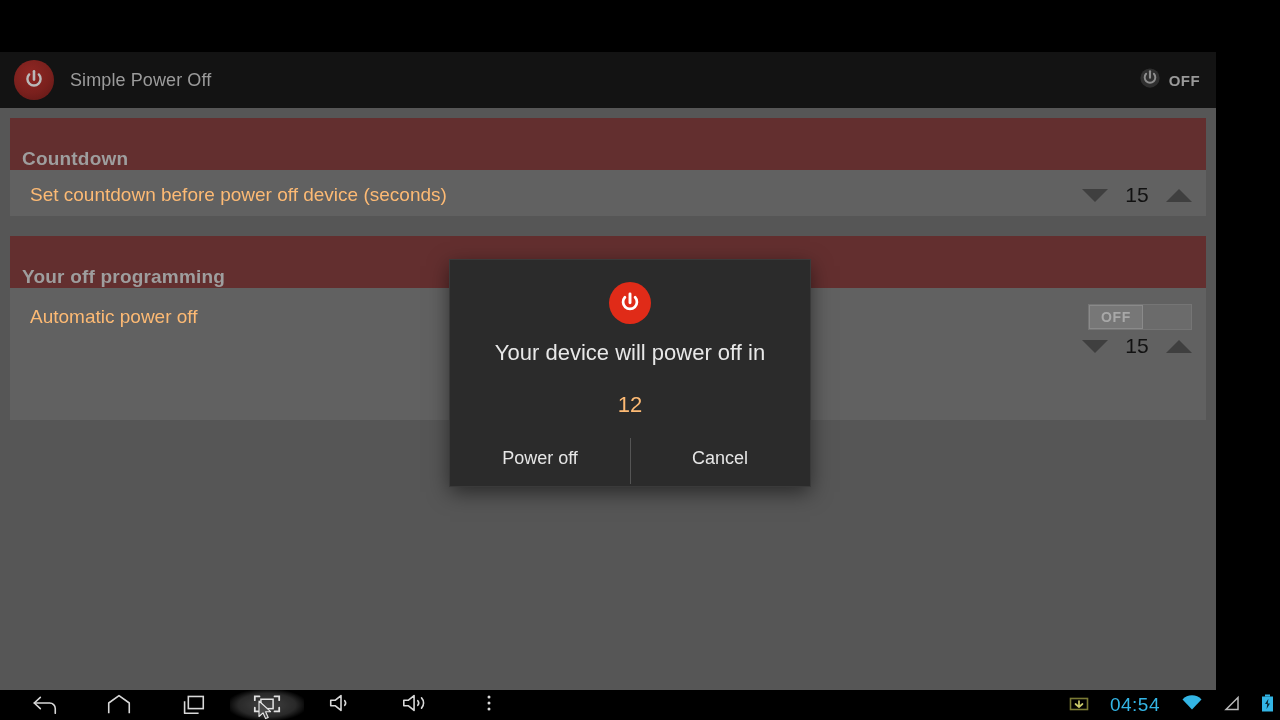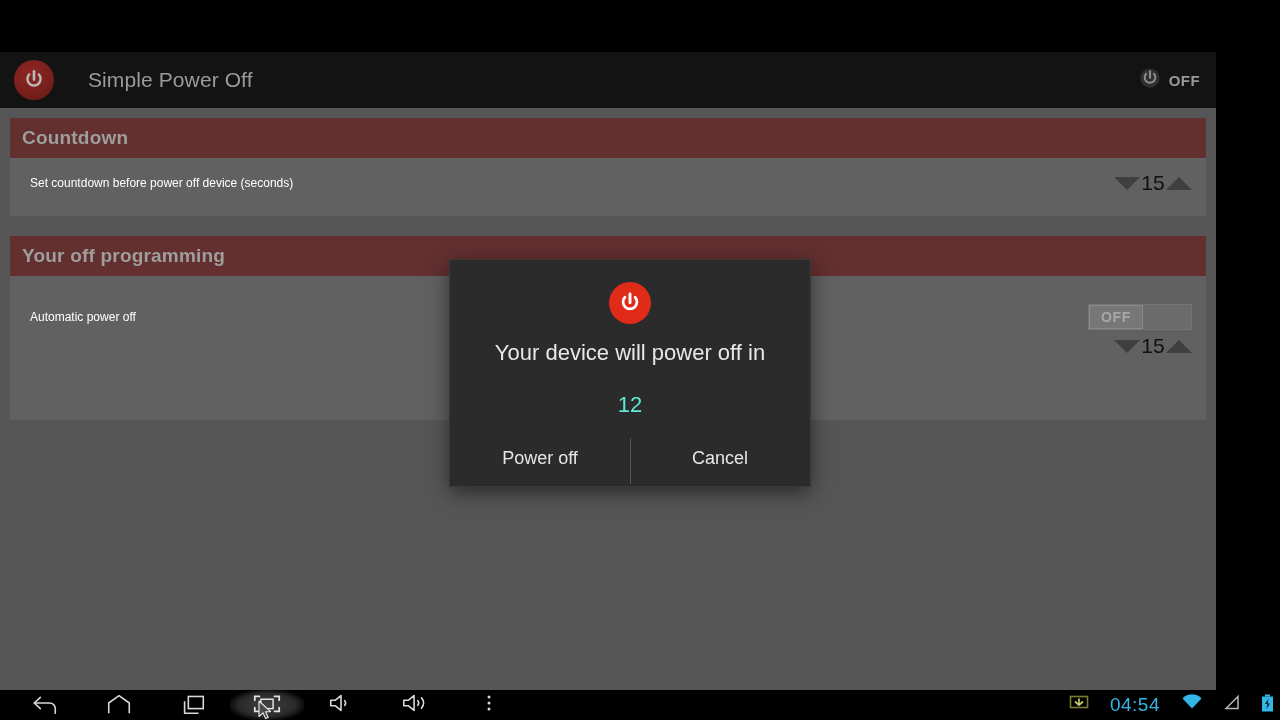--- a/index.html
+++ b/index.html
@@ -40,22 +40,22 @@
     width: 40px; height: 40px;
     margin-left: 14px;
     border-radius: 50%;
     background: radial-gradient(circle at 42% 34%, #8f2723 0%, #7a201d 55%, #5d1715 100%);
     display: flex;
     align-items: center;
     justify-content: center;
     flex: 0 0 auto;
   }
   #app-title {
-    margin-left: 34px;
-    font-size: 21px;
+    margin-left: 16px;
+    font-size: 18px;
     color: #9b9b9b;
     letter-spacing: .1px;
   }
   #appbar-toggle {
     margin-left: auto;
     margin-right: 16px;
     display: flex;
     align-items: center;
     gap: 8px;
   }
@@ -71,56 +71,57 @@
     position: absolute;
     left: 10px;
     width: 1196px;
     background: #616161;
     box-sizing: border-box;
   }
   #card-countdown { top: 66px; height: 98px; }
   #card-programming { top: 184px; height: 184px; }
 
   .section-head {
-    height: 40px;
+    height: 52px;
     background: #632f2f;
     display: flex;
-    align-items: center;
+    align-items: flex-end;
     padding: 0 0 0 12px;
     box-sizing: border-box;
   }
   .section-head .txt {
     font-size: 19px;
     font-weight: bold;
     color: #9e9e9e;
     letter-spacing: .2px;
   }
   .pref-row {
     position: relative;
     height: 50px;
     display: flex;
     align-items: center;
     padding: 0 14px 0 20px;
     box-sizing: border-box;
   }
   .pref-title {
-    font-size: 12px;
-    color: #ffffff;
+    font-size: 19px;
+    color: #fdba74;
     white-space: nowrap;
   }
   .pref-right {
     margin-left: auto;
     display: flex;
     align-items: center;
   }
 
   
   .numpicker {
     display: flex;
     align-items: center;
+    gap: 16px;
   }
   .tri {
     width: 0; height: 0;
     border-left: 13px solid transparent;
     border-right: 13px solid transparent;
   }
   .tri.down { border-top: 13px solid #3f3f3f; }
   .tri.up   { border-bottom: 13px solid #3f3f3f; }
   .numval {
     font-size: 21px;
@@ -184,21 +185,21 @@
     margin-top: 16px;
     text-align: center;
     font-size: 22px;
     color: #e8e8e8;
   }
   #dialog-count {
     margin-top: 26px;
     margin-bottom: 12px;
     text-align: center;
     font-size: 22px;
-    color: #5eead4;
+    color: #fdba74;
   }
   #dialog-buttons {
     position: relative;
     display: flex;
     height: 56px;
     align-items: stretch;
   }
   .dlg-btn {
     flex: 1;
     display: flex;
@@ -241,21 +242,21 @@
     position: absolute;
     left: 0; top: 0;
     width: 100%; height: 100%;
     background: radial-gradient(ellipse at center, rgba(255,255,255,.26) 0%, rgba(255,255,255,.16) 55%, rgba(255,255,255,0) 78%);
   }
   .nav-btn .g { position: relative; }
   #statusarea {
     margin-left: auto;
     margin-right: 6px;
     display: flex;
-    align-items: flex-start;
+    align-items: flex-end;
     gap: 21px;
   }
   #clock {
     font-size: 19px;
     color: #33b5e5;
     letter-spacing: .5px;
   }
 
   
   #cursor {

